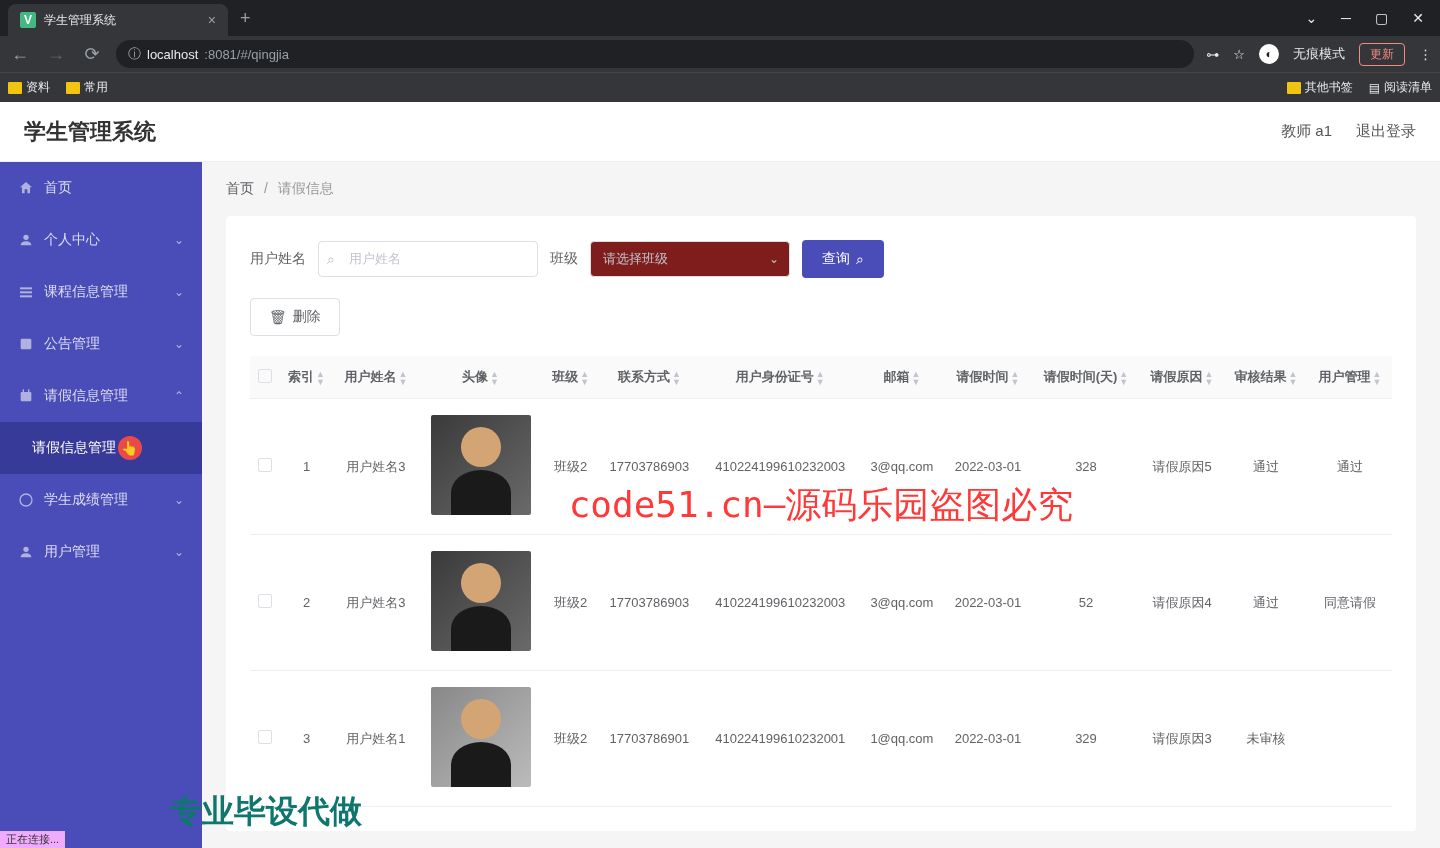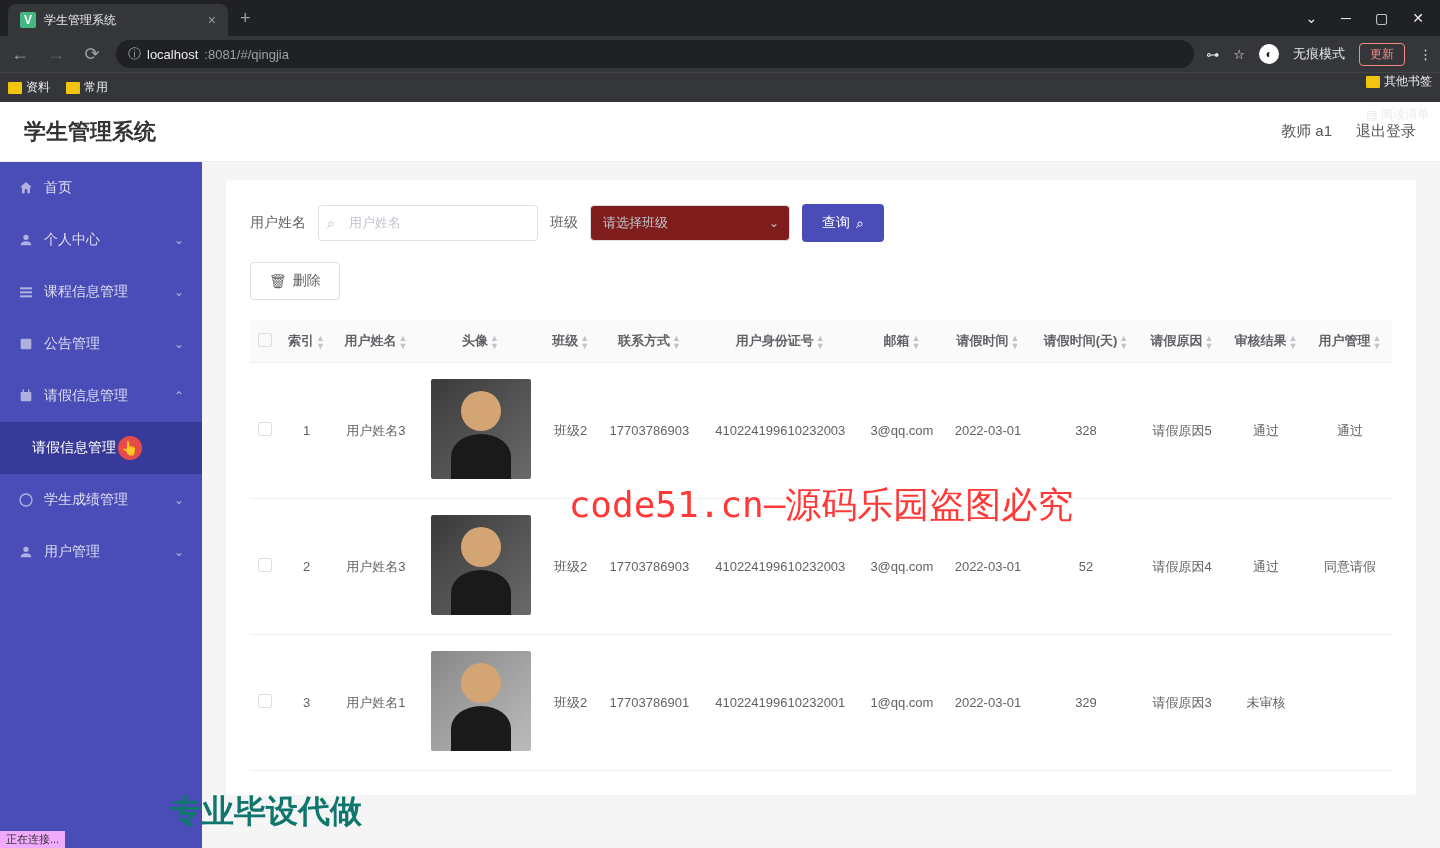--- a/index.html
+++ b/index.html
@@ -19,21 +19,21 @@
 .nav-btn { color: #9aa0a6; font-size: 18px; cursor: pointer; width: 24px; text-align: center; }
 .url-input { flex: 1; background: #202124; border-radius: 16px; height: 28px; display: flex; align-items: center; padding: 0 12px; color: #9aa0a6; font-size: 13px; gap: 6px; }
 .url-host { color: #e8eaed; }
 .url-actions { display: flex; gap: 14px; align-items: center; color: #e8eaed; font-size: 13px; }
 .incognito-badge { background: #fff; color: #202124; border-radius: 50%; width: 20px; height: 20px; display: flex; align-items: center; justify-content: center; font-size: 12px; }
 .update-btn { border: 1px solid #f28b82; color: #f28b82; padding: 2px 10px; border-radius: 4px; font-size: 12px; }
 
 .bookmark-bar { display: flex; height: 30px; background: #35363a; border-top: 1px solid #444; padding: 0 8px; gap: 16px; font-size: 12px; }
 .bookmark { display: flex; align-items: center; gap: 4px; color: #e8eaed; }
 .bm-folder { width: 14px; height: 12px; background: #f1c40f; border-radius: 1px; }
-.bookmark-right { margin-left: auto; display: flex; gap: 16px; flex-direction: column; }
+.bookmark-right { margin-left: auto; display: flex; gap: 16px; }
 
 
 .app { display: flex; flex-direction: column; height: calc(848px - 102px); background: #fff; }
 .app-header { display: flex; align-items: center; height: 60px; padding: 0 24px; border-bottom: 1px solid #eee; }
 .app-title { font-size: 22px; font-weight: bold; color: #333; }
 .header-right { margin-left: auto; display: flex; gap: 24px; font-size: 15px; color: #555; }
 .header-link { cursor: pointer; }
 
 .app-body { display: flex; flex: 1; overflow: hidden; justify-content: center; }
 .sidebar { width: 202px; background: #4a4db8; color: #fff; overflow-y: auto; flex-shrink: 0; }
@@ -194,20 +194,25 @@
         <svg class="menu-icon" viewBox="0 0 24 24" fill="currentColor">
             <circle cx="12" cy="8" r="4"></circle>
             <path d="M4 20c0-4 4-6 8-6s8 2 8 6"></path>
           </svg>
         <span>用户管理</span>
         <span class="menu-chevron">⌄</span>
       </div>
     </div>
 
     <div class="main">
+      <div class="breadcrumb">
+        <span class="bc-home">首页</span>
+        <span class="sep">/</span>
+        <span>请假信息</span>
+      </div>
 
       <div class="content-card">
         <div class="search-row">
           <span class="search-label">用户姓名</span>
           <div class="search-input" style="position:relative">
             <span class="search-icon-s">⌕</span>
             <span style="color:#c0c4cc">用户姓名</span>
           </div>
           <span class="search-label">班级</span>
           <div class="select-input">

